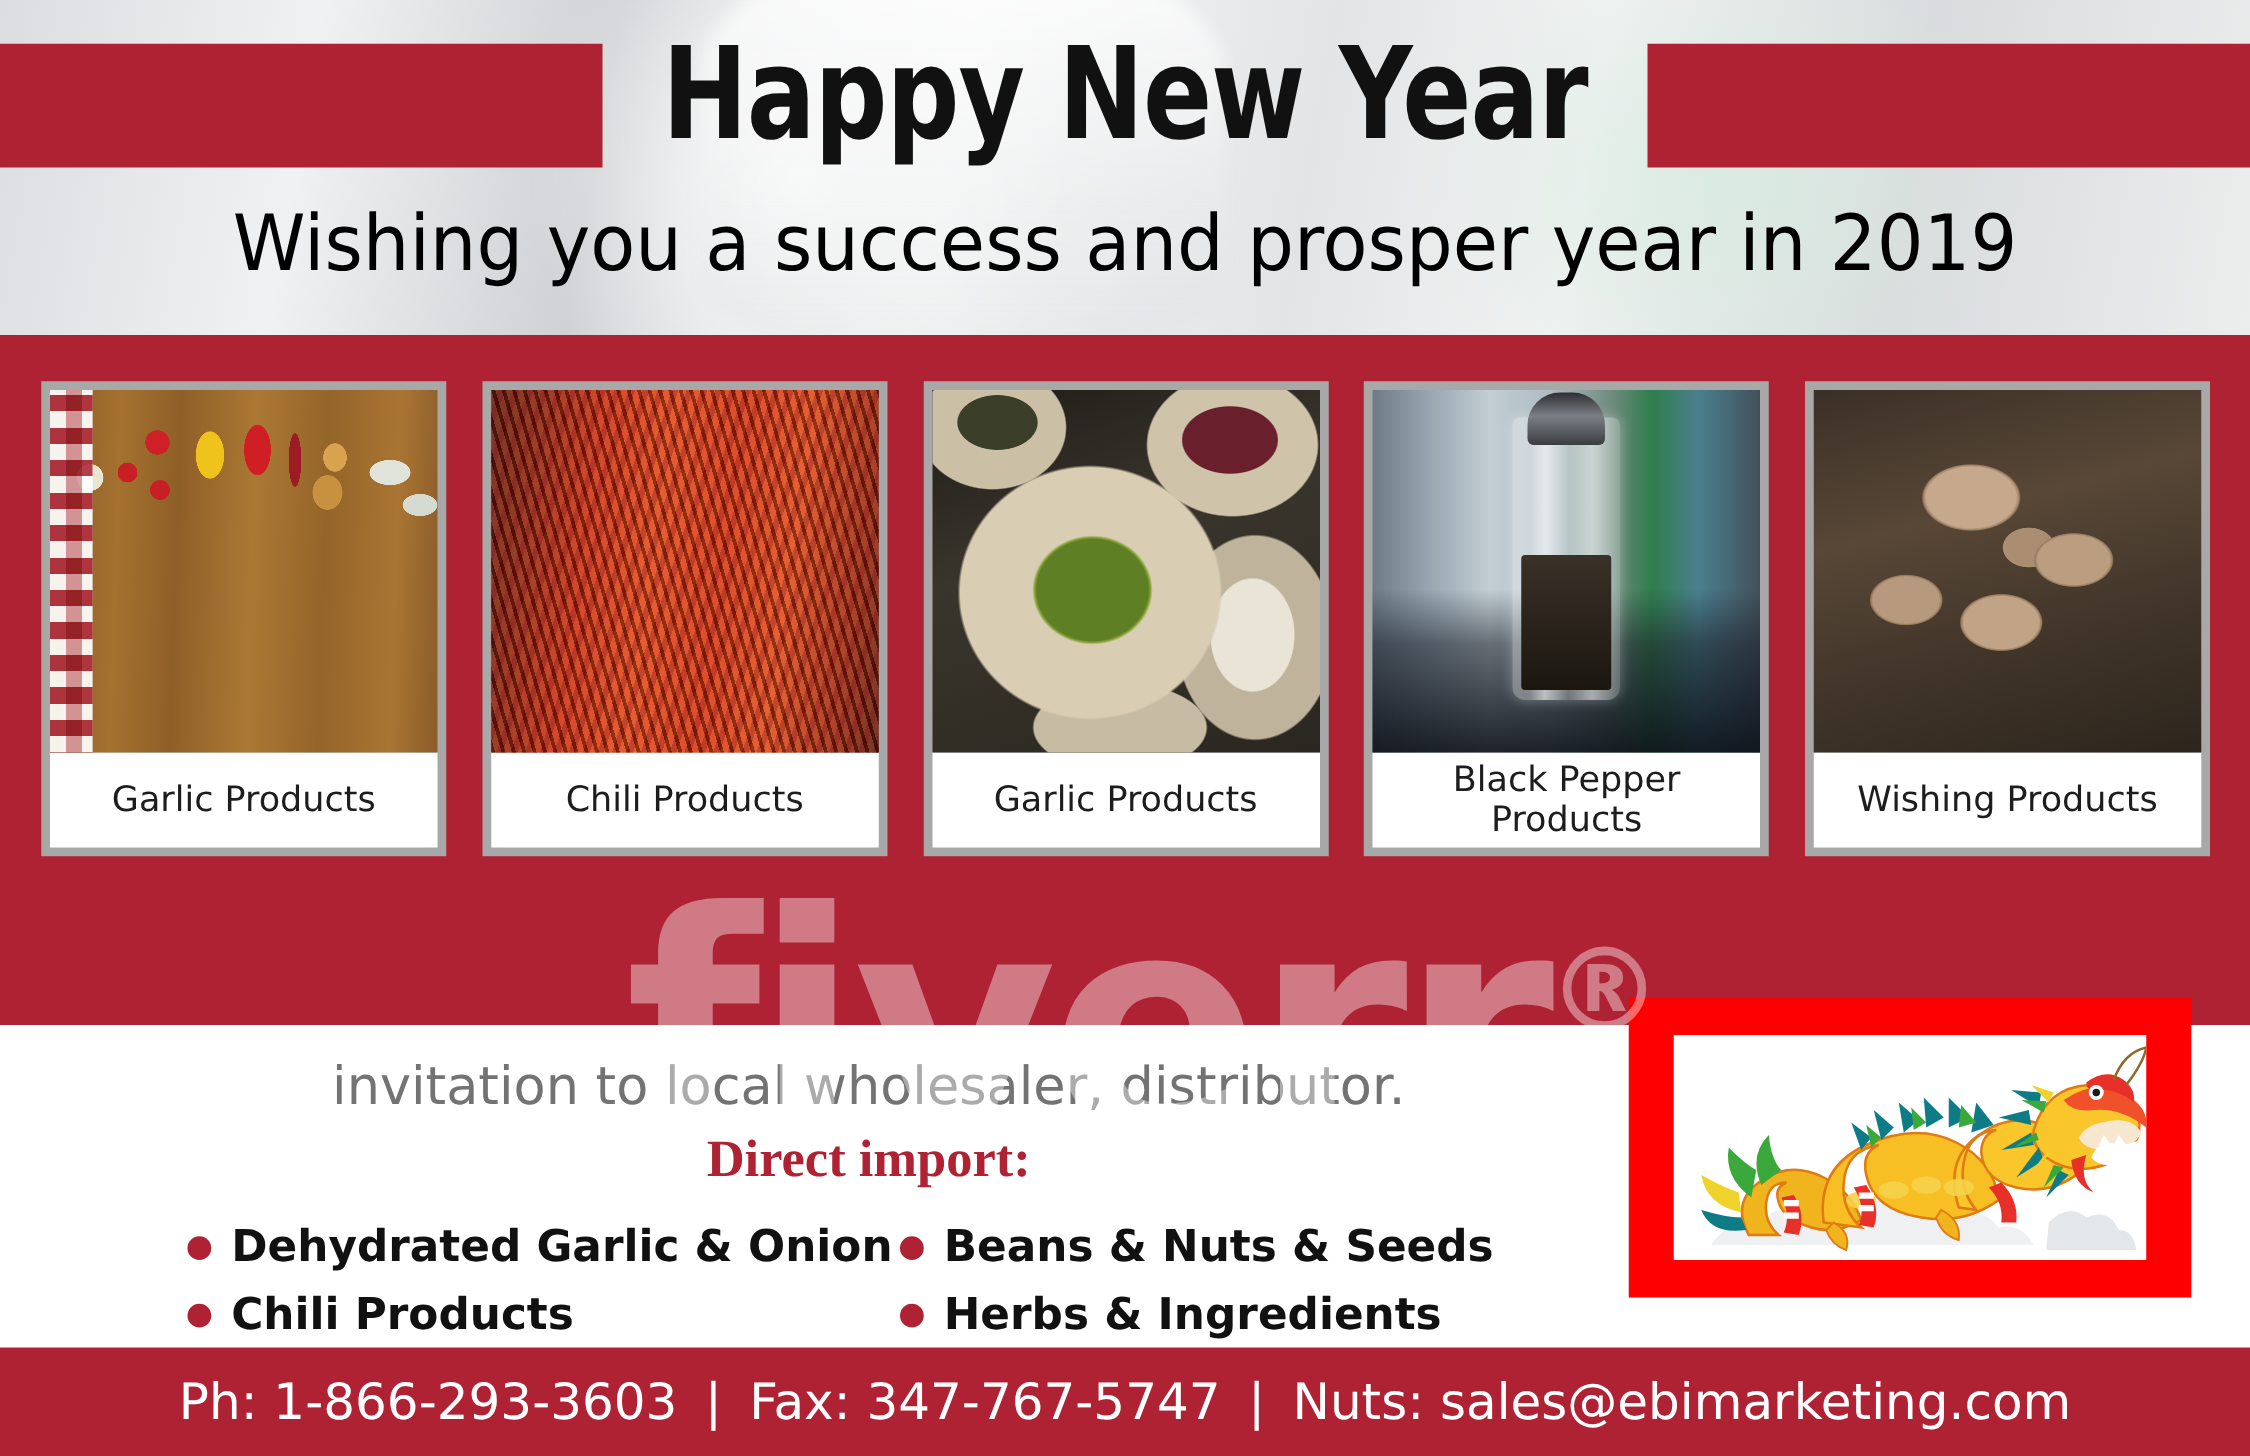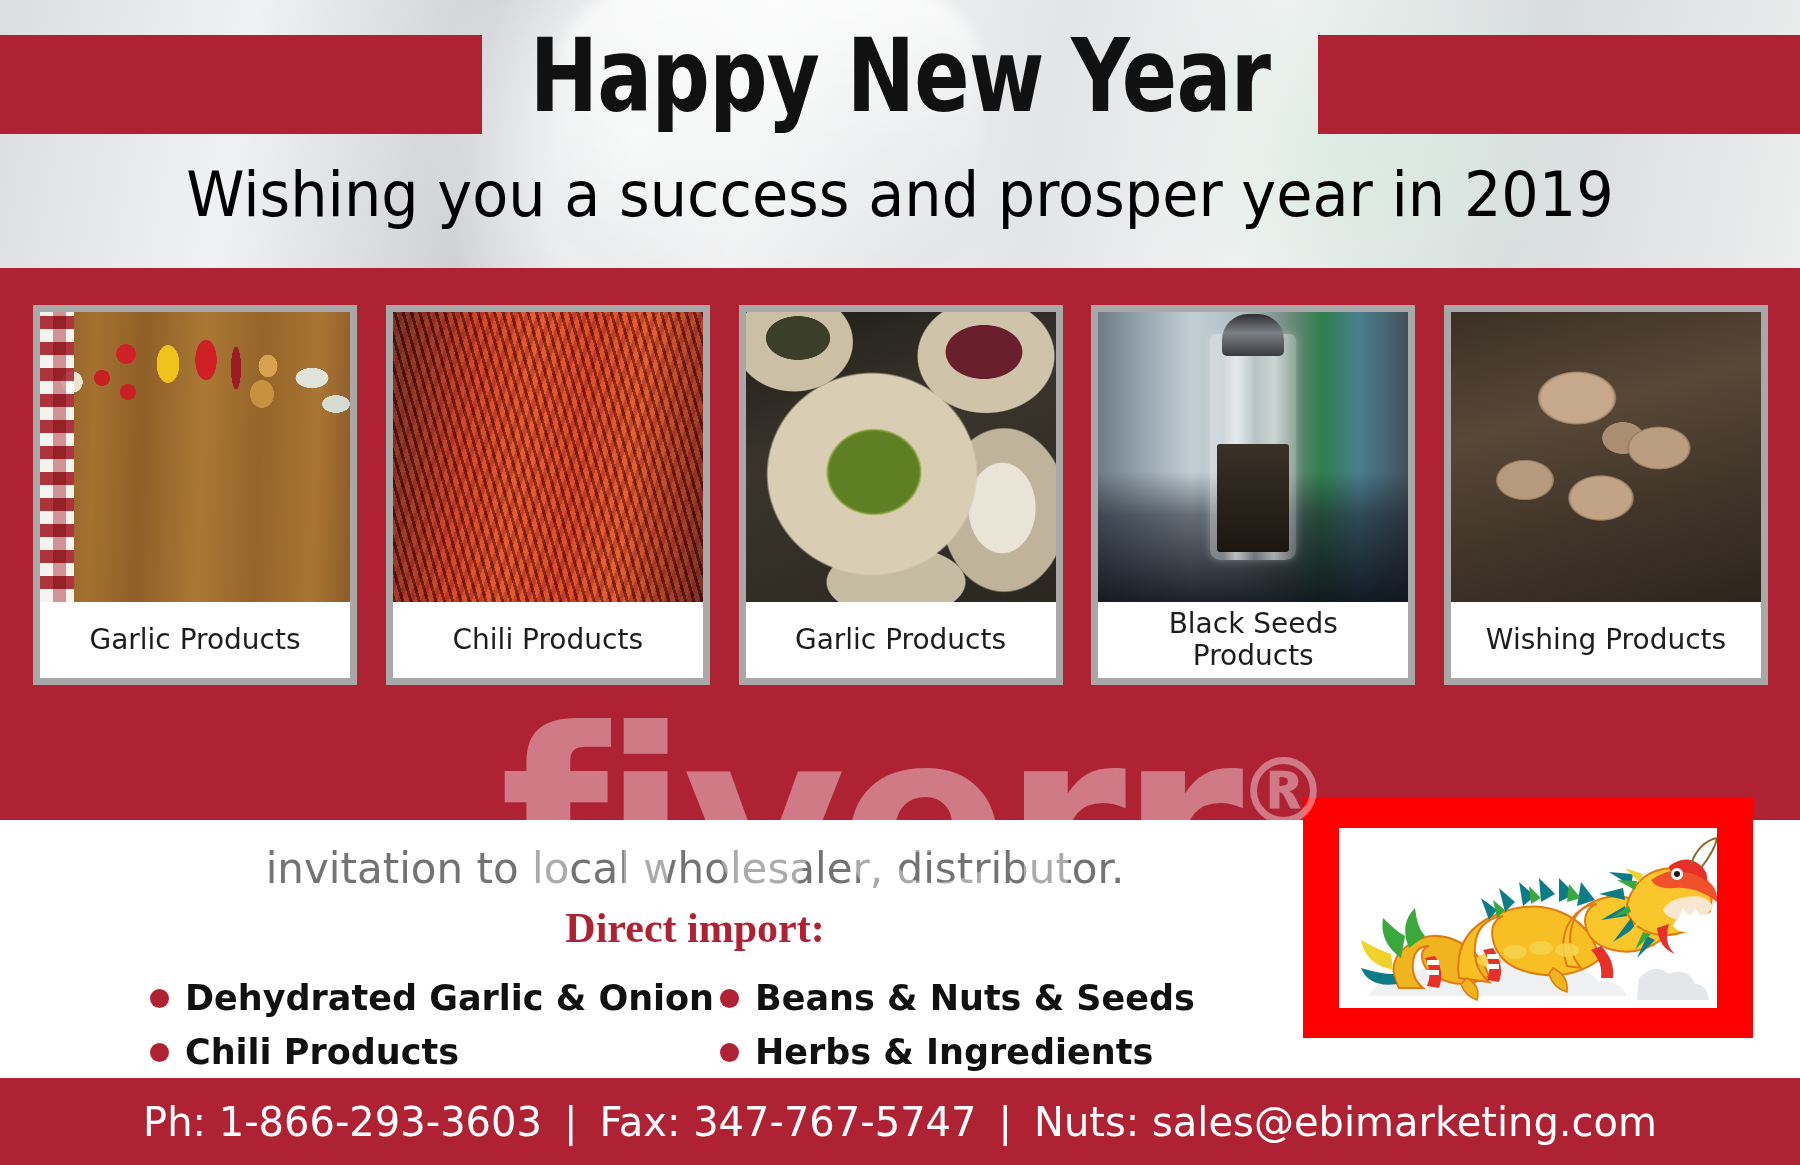--- a/index.html
+++ b/index.html
@@ -234,21 +234,21 @@
 
       <div class="card">
         <div class="photo ph-beans"></div>
         <div class="cap">Garlic Products</div>
       </div>
 
       <div class="card">
         <div class="photo ph-pepper">
           <div class="jar"></div>
         </div>
-        <div class="cap">Black Seeds Products</div>
+        <div class="cap">Black Pepper Products</div>
       </div>
 
       <div class="card">
         <div class="photo ph-mush"></div>
         <div class="cap">Wishing Products</div>
       </div>
 
     </div>
 
     <div class="watermark"><span>fiverr</span><span class="reg">®</span></div>

